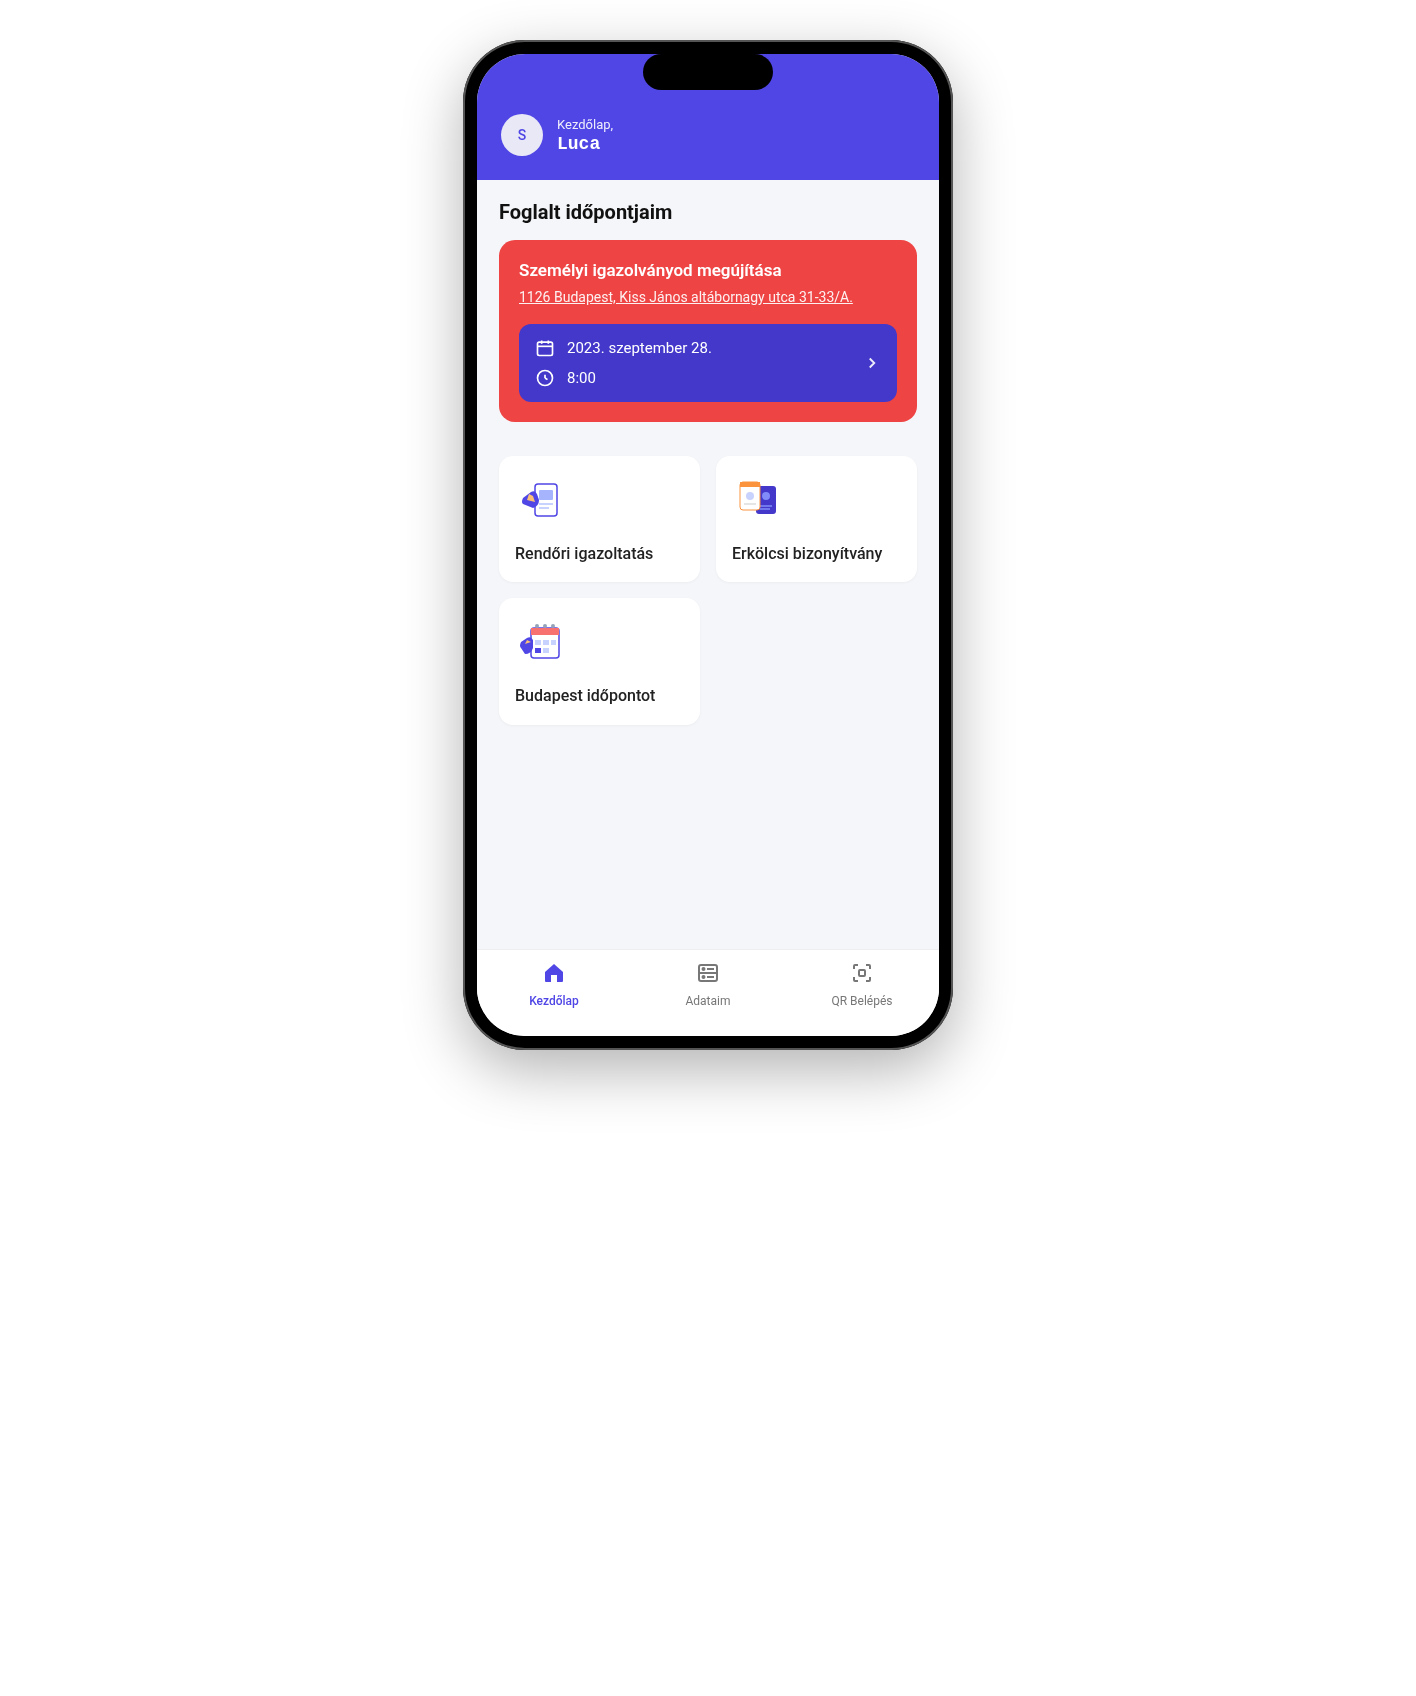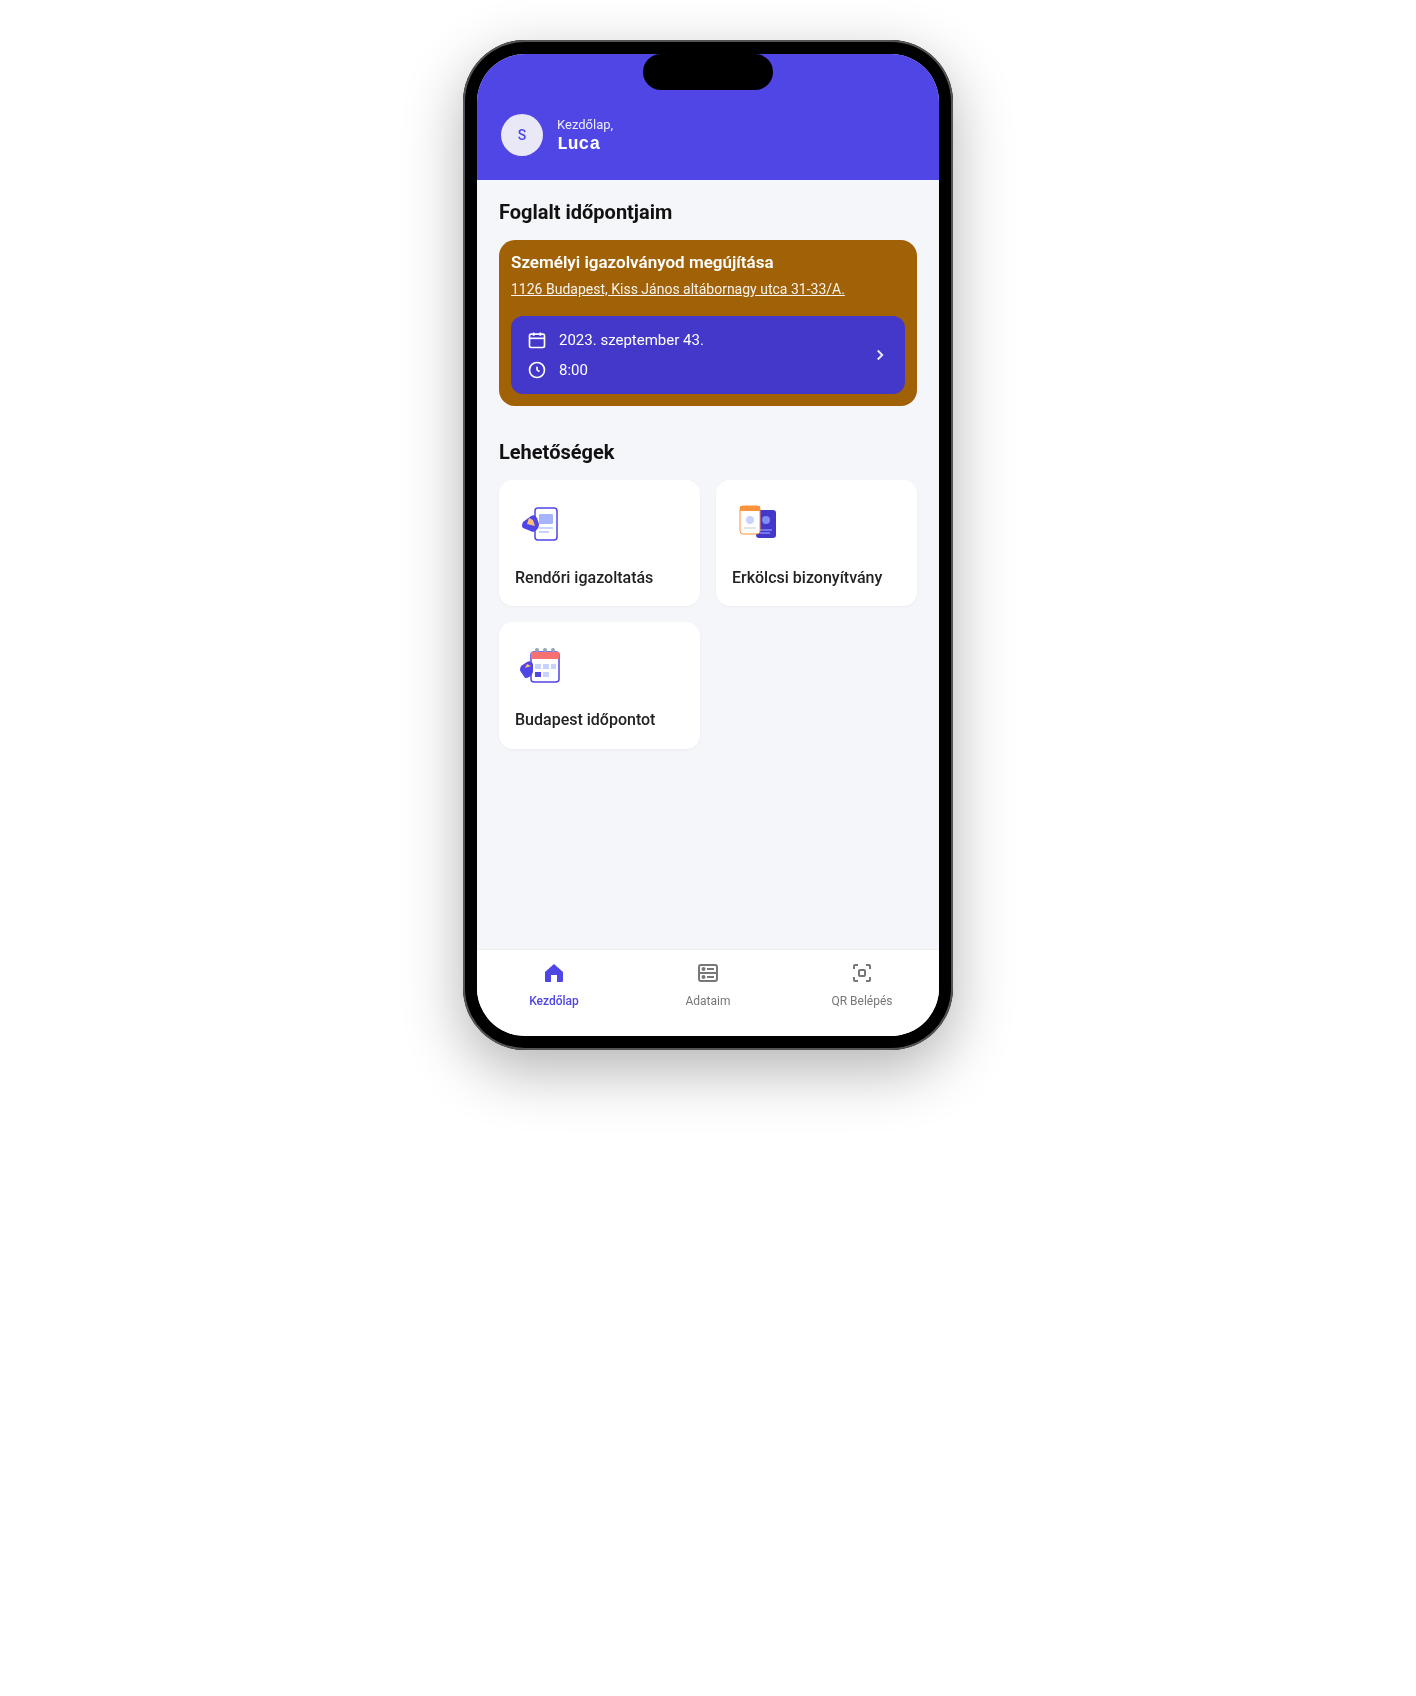--- a/index.html
+++ b/index.html
@@ -84,23 +84,23 @@
       padding: 20px 22px;
       overflow-y: auto;
     }
     .section-title {
       font-size: 20px;
       font-weight: 700;
       color: #111;
       margin-bottom: 16px;
     }
     .appointment-card {
-      background: #a16207;
+      background: #ef4444;
       border-radius: 16px;
-      padding: 12px;
+      padding: 20px;
       color: #fff;
       margin-bottom: 34px;
     }
     .appt-title {
       font-size: 17px;
       font-weight: 600;
       margin-bottom: 8px;
     }
     .appt-address {
       font-size: 14px;
@@ -222,42 +222,41 @@
           <div class="appt-dt-left">
             <div class="appt-dt-row">
               <span>
                 <svg class="icon-svg" width="20" height="20" viewBox="0 0 24 24" fill="none" stroke="#fff" stroke-width="2">
                   <rect x="3" y="5" width="18" height="16" rx="2"></rect>
                   <line x1="3" y1="10" x2="21" y2="10"></line>
                   <line x1="8" y1="3" x2="8" y2="7"></line>
                   <line x1="16" y1="3" x2="16" y2="7"></line>
                 </svg>
               </span>
-              <span>2023. szeptember 43.</span>
+              <span>2023. szeptember 28.</span>
             </div>
             <div class="appt-dt-row">
               <span>
                 <svg class="icon-svg" width="20" height="20" viewBox="0 0 24 24" fill="none" stroke="#fff" stroke-width="2">
                   <circle cx="12" cy="12" r="9"></circle>
                   <line x1="12" y1="8" x2="12" y2="12"></line>
                   <line x1="12" y1="12" x2="15" y2="14"></line>
                 </svg>
               </span>
               <span>8:00</span>
             </div>
           </div>
           <span class="chevron">
             <svg class="icon-svg" width="18" height="18" viewBox="0 0 24 24" fill="none" stroke="#fff" stroke-width="2.5">
               <polyline points="9 6 15 12 9 18"></polyline>
             </svg>
           </span>
         </div>
       </div>
 
-      <div class="section-title">Lehetőségek</div>
 
       <div class="options-grid">
 
         <div class="option-card">
           <div class="option-icon">
             <svg class="icon-svg" width="48" height="48" viewBox="0 0 48 48">
               <rect x="18" y="8" width="22" height="32" rx="3" fill="#fff" stroke="#4f46e5" stroke-width="1.5"></rect>
               <rect x="22" y="14" width="14" height="10" rx="1" fill="#a5b4fc"></rect>
               <line x1="22" y1="28" x2="36" y2="28" stroke="#c7d2fe" stroke-width="2"></line>
               <line x1="22" y1="32" x2="32" y2="32" stroke="#c7d2fe" stroke-width="2"></line>

